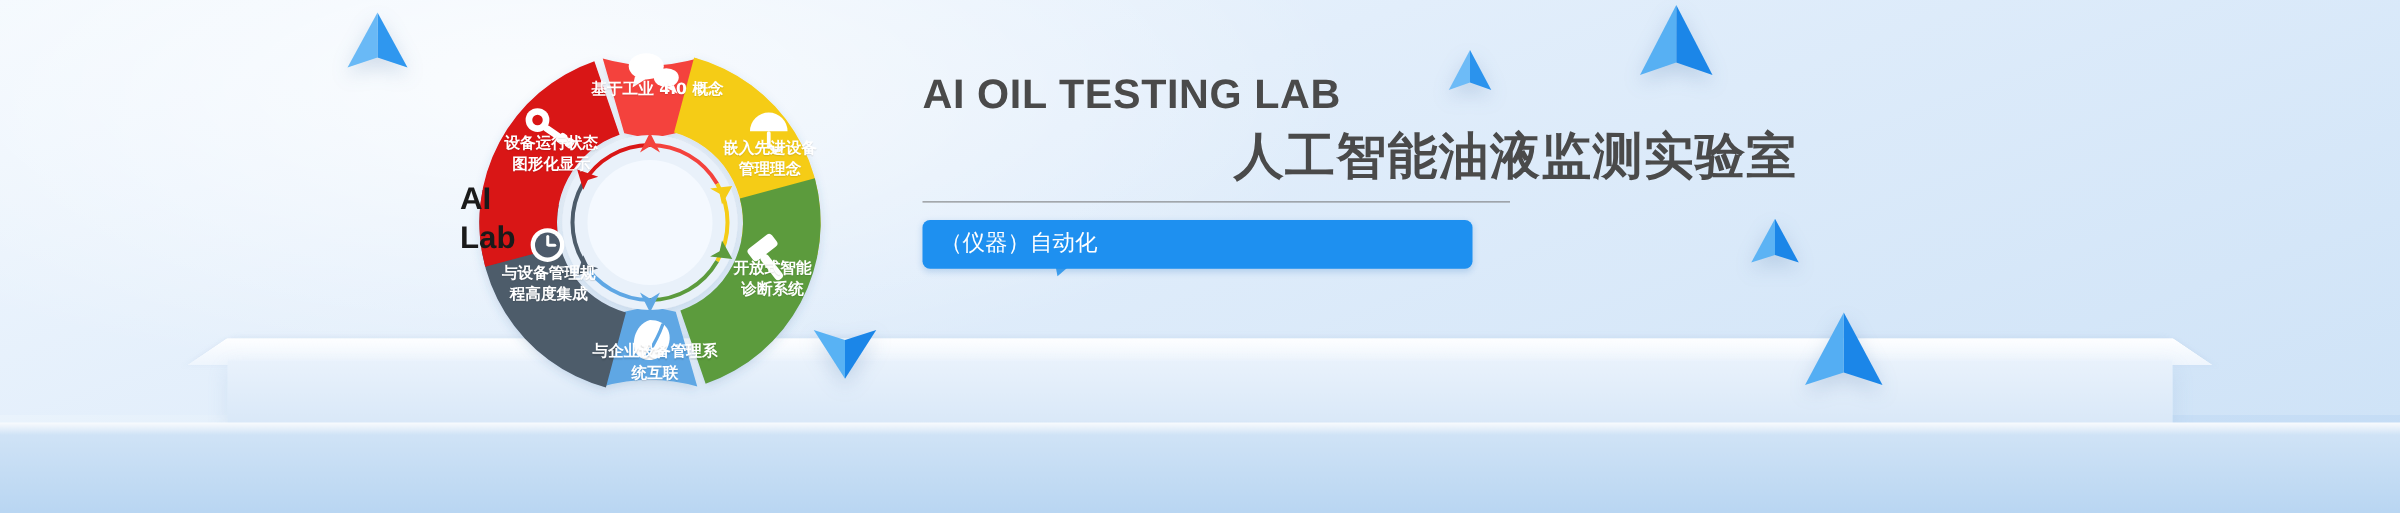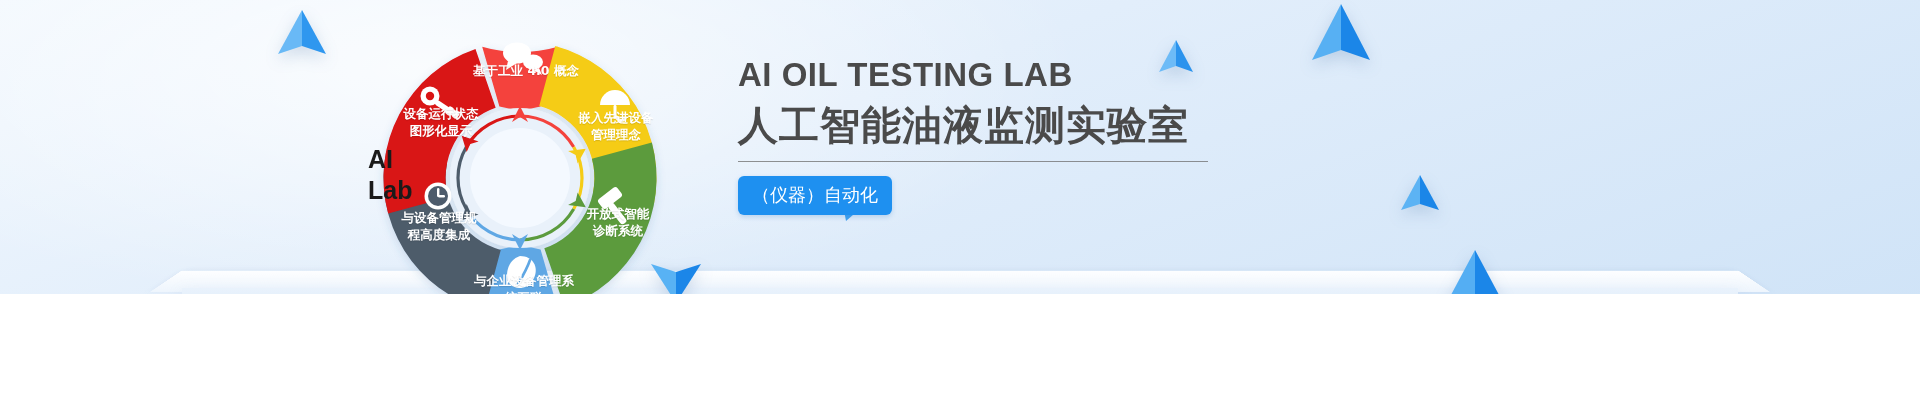--- a/index.html
+++ b/index.html
@@ -2,21 +2,21 @@
 <html><head>
 <meta charset="utf-8">
 <style>
   html,body{margin:0;padding:0;}
   body{
     width:1920px;height:410px;overflow:hidden;
     font-family:"Liberation Sans","DejaVu Sans",sans-serif;
     background:#ffffff;
   }
   #banner{
-    position:relative;width:1920px;height:294px;overflow:hidden;
+    position:relative;width:1920px;height:410px;overflow:hidden;
     background:linear-gradient(120deg,#eef6fd 0%,#dceaf9 35%,#cfe3f7 65%,#c4dcf5 100%);
   }
   
   .shelf-wall{
     position:absolute;left:0;top:0;width:1920px;height:332px;
     background:linear-gradient(160deg,#f2f8fe 0%,#e2eefb 40%,#cfe3f7 100%);
   }
   .shelf-wall-sheen{
     position:absolute;left:0;top:0;width:1920px;height:332px;
     background:radial-gradient(ellipse 1100px 400px at 22% 20%, rgba(255,255,255,.75), rgba(255,255,255,0) 60%);
@@ -70,24 +70,25 @@
   
   #textblock{position:absolute;left:738px;top:52px;width:700px;}
   .title-en{
     font-size:33px;font-weight:bold;letter-spacing:.5px;color:#4a4a4a;
     line-height:46px;font-family:"Liberation Sans","DejaVu Sans",sans-serif;
   }
   .title-cn{
     font-size:40px;font-weight:bold;color:#4a4a4a;line-height:50px;
     letter-spacing:1px;margin-top:2px;
     font-family:"DejaVu Sans","Liberation Sans",sans-serif;
+    text-align:right;
   }
   .rule{width:470px;height:1px;background:#6e6e6e;margin-top:11px;opacity:.75;}
   .tags{margin-top:14px;width:440px;}
-  .tag-row{display:flex;gap:22px;margin-bottom:12px;}
+  .tag-row{display:flex;gap:22px;margin-bottom:12px;flex-direction:column;}
   .tag{
     background:#1e90f0;color:#ffffff;border-radius:6px;
     font-size:18px;font-weight:normal;
     font-family:"DejaVu Sans","Liberation Sans",sans-serif;
     padding:8px 14px 9px 14px;white-space:nowrap;
     box-shadow:0 2px 5px rgba(30,110,190,.22);
     line-height:22px;
   }
 </style>
 </head>

